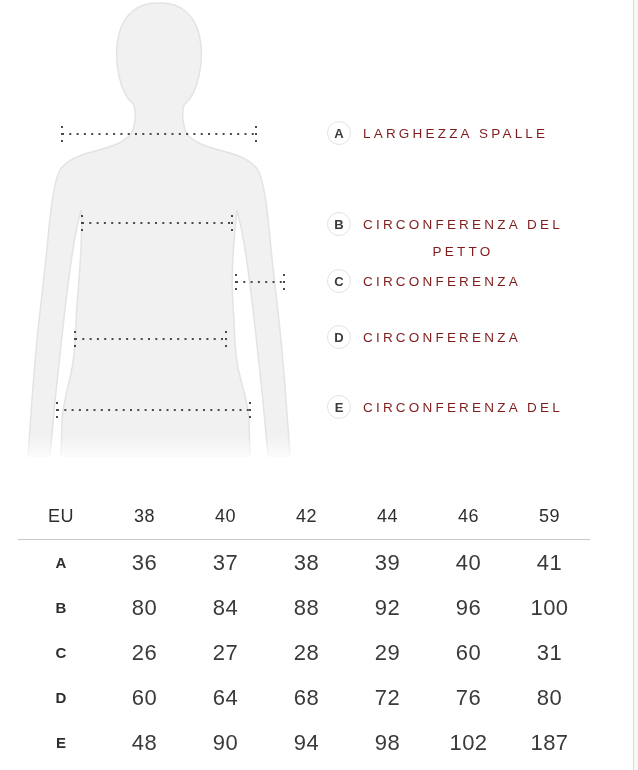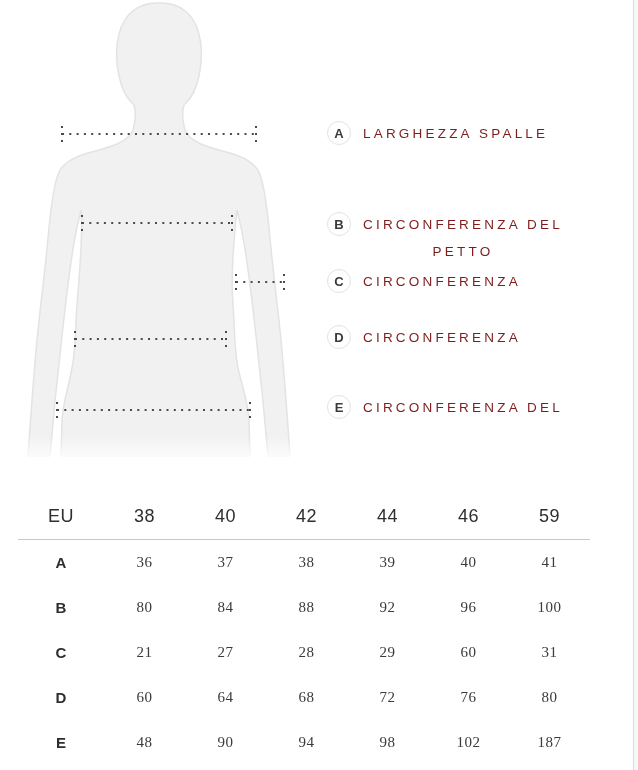--- a/index.html
+++ b/index.html
@@ -78,23 +78,22 @@
     font-size: 18px;
     color: #2e2e30;
     letter-spacing: 0.5px;
   }
   .t-cell.rowlab {
     font-weight: bold;
     font-size: 15px;
     color: #2e2e30;
   }
   .t-cell.val {
-    font-size: 15px;
+    font-size: 22px;
     letter-spacing: 0.5px;
-    font-family: Liberation Serif, serif;
   }
 
   
   .scroll-track {
     position: absolute;
     top: 0; right: 0; bottom: 0;
     width: 5px;
     background: #f7f7f7;
     border-left: 1px solid #d9d9d9;
   }
@@ -249,21 +248,21 @@
       <div class="t-cell val">80</div>
       <div class="t-cell val">84</div>
       <div class="t-cell val">88</div>
       <div class="t-cell val">92</div>
       <div class="t-cell val">96</div>
       <div class="t-cell val">100</div>
     </div>
 
     <div class="t-row">
       <div class="t-cell rowlab">C</div>
-      <div class="t-cell val">21</div>
+      <div class="t-cell val">26</div>
       <div class="t-cell val">27</div>
       <div class="t-cell val">28</div>
       <div class="t-cell val">29</div>
       <div class="t-cell val">60</div>
       <div class="t-cell val">31</div>
     </div>
 
     <div class="t-row">
       <div class="t-cell rowlab">D</div>
       <div class="t-cell val">60</div>

